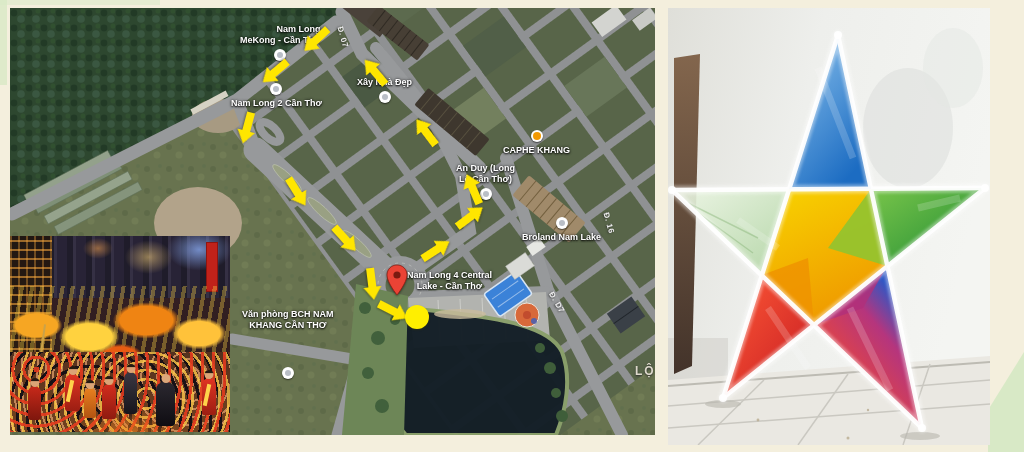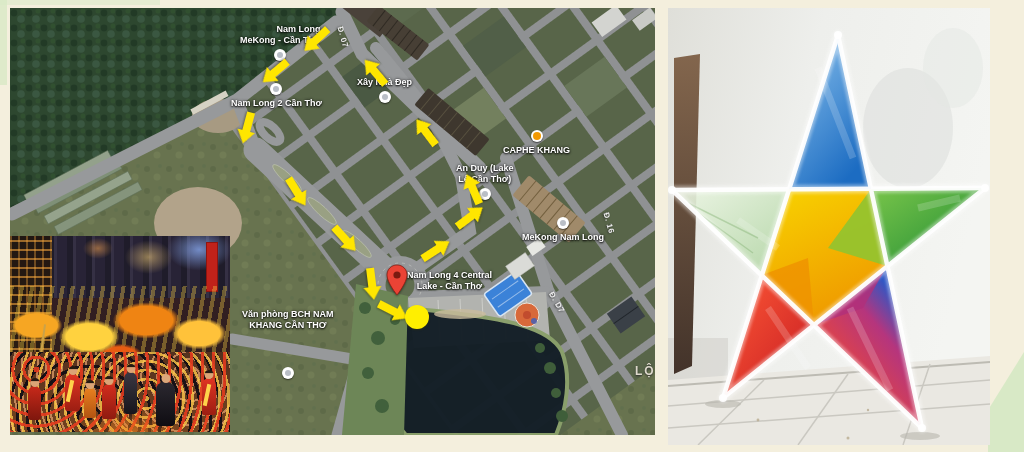--- a/index.html
+++ b/index.html
@@ -312,29 +312,29 @@
           <span class="mk mk-white"></span>
         </div>
         <div class="mlab" style="left: 493px; top: 122px;">
           <span class="mk mk-orange"></span>
           <div class="mtxt">
             <div>CAPHE KHANG</div>
           </div>
         </div>
         <div class="mlab" style="left: 446px; top: 155px;">
           <div class="mtxt">
-            <div>An Duy (Lake</div>
+            <div>An Duy (Long</div>
             <div>Lê Cần Thơ)</div>
           </div>
           <span class="mk mk-white"></span>
         </div>
         <div class="mlab" style="left: 512px; top: 209px;">
           <span class="mk mk-white"></span>
           <div class="mtxt">
-            <div>MeKong Nam Long</div>
+            <div>Broland Nam Lake</div>
           </div>
         </div>
         <div class="mlab" style="left: 232px; top: 301px; gap: 36px;">
           <div class="mtxt">
             <div>Văn phòng BCH NAM</div>
             <div>KHANG CẦN THƠ</div>
           </div>
           <span class="mk mk-white"></span>
         </div>
         <div class="mlab" style="left: 397px; top: 262px;">

